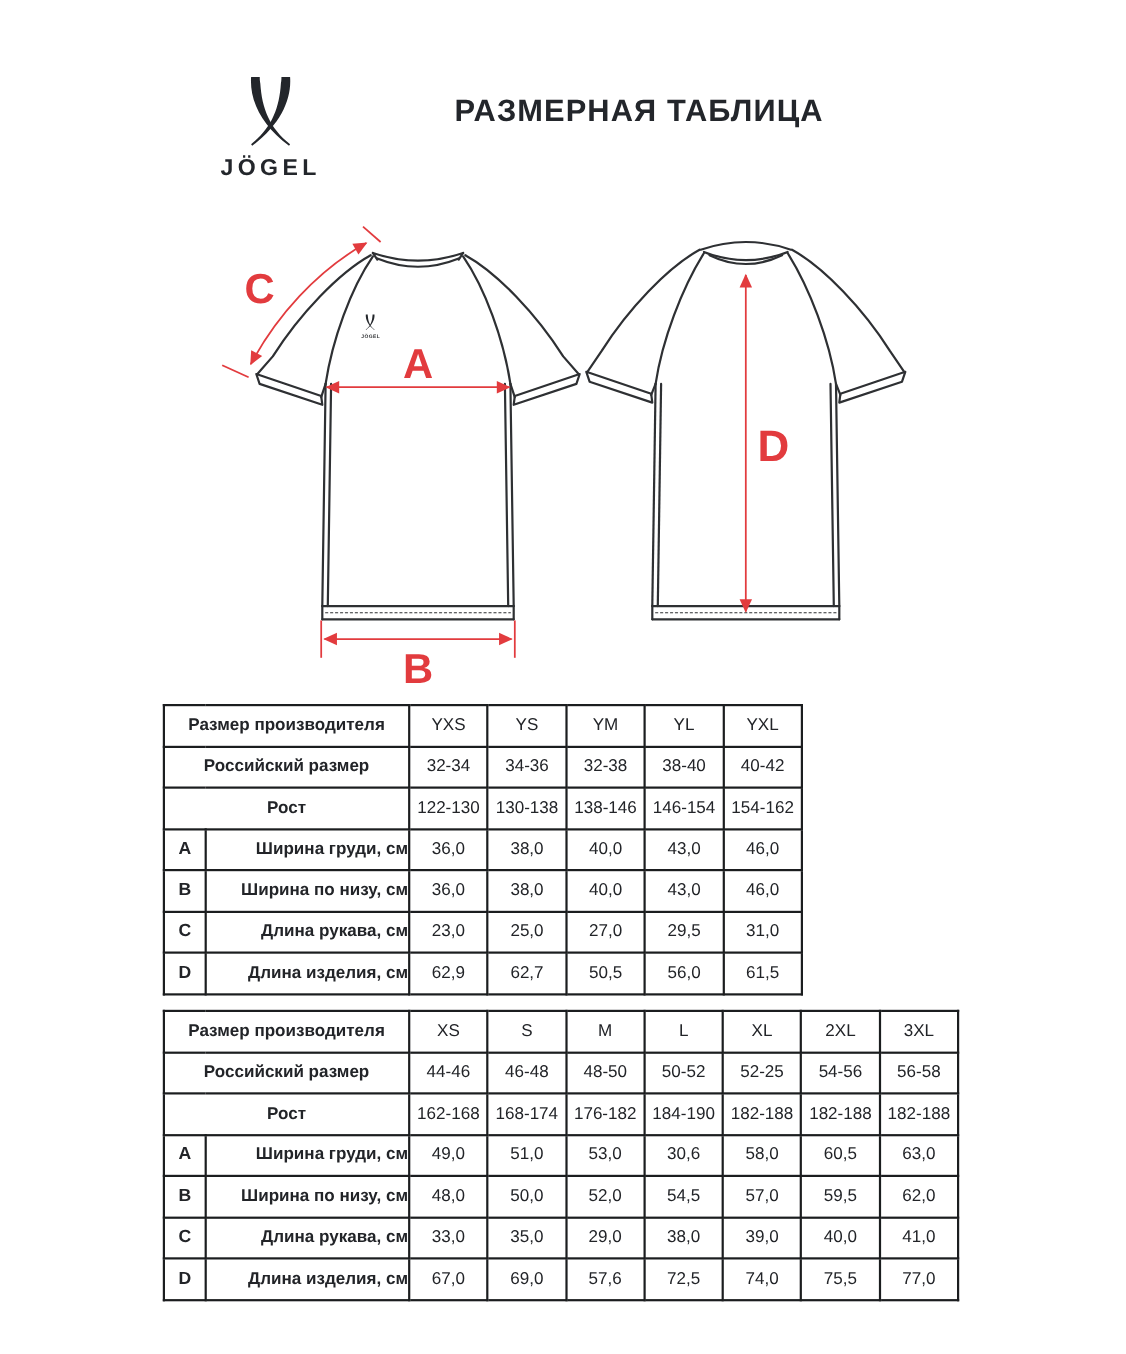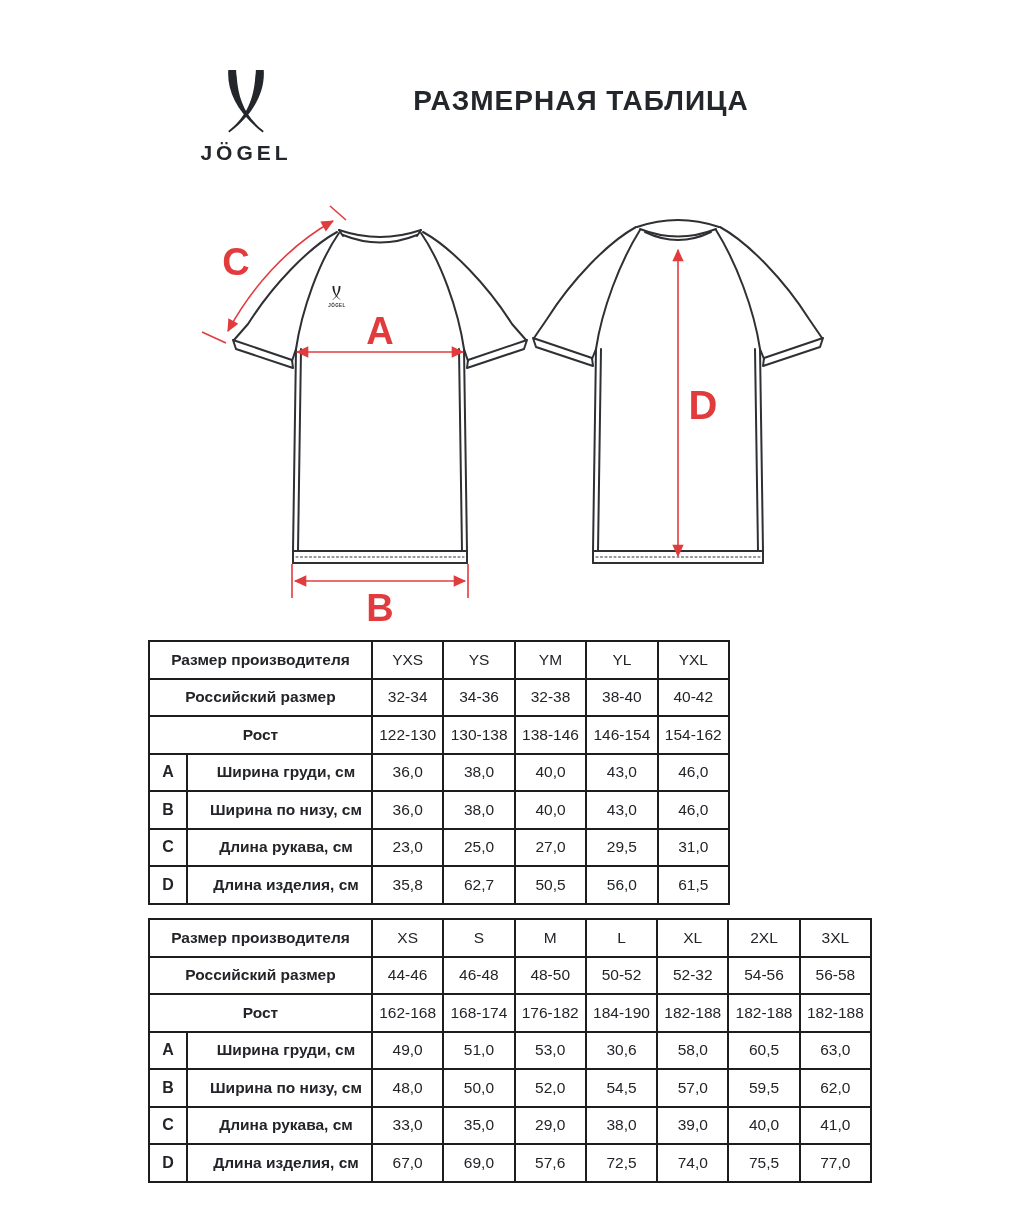--- a/index.html
+++ b/index.html
@@ -25,21 +25,21 @@
   .dim line, .dim path.arrow, .dim path.tick { fill:none; stroke:var(--accent); stroke-width:1.6; }
   .red-fill { fill:var(--accent); }
   .dim-letter { font-family:"Liberation Sans",sans-serif; font-weight:700; font-size:38px; fill:var(--accent); text-anchor:middle; }
   
   table.size { position:absolute; left:148px; border-collapse:collapse; table-layout:fixed; background:#fff; }
   table.t1 { top:640px; width:582px; }
   table.t2 { top:918px; width:724px; }
   table.size td { border:2px solid var(--border); height:35.5px; padding:0; text-align:center; vertical-align:middle; font-size:15.5px; color:#222428; overflow:hidden; white-space:nowrap; }
   table.size td.lbl { font-weight:700; }
   table.size td.ltr { font-weight:700; font-size:16px; }
-  table.size td.desc { text-align:center; padding-left:13px; font-weight:700; }
+  table.size td.desc { text-align:right; padding-left:13px; font-weight:700; }
   table.size td.val { font-weight:400; }
 </style>
 </head>
 <body>
 
 <div class="canvas">
 
   <div class="logo">
     <svg class="glyph" viewBox="0 0 100 130" aria-hidden="true">
       <defs>
@@ -190,21 +190,21 @@
           <td class="desc">Длина рукава, см</td>
           <td class="val">23,0</td>
           <td class="val">25,0</td>
           <td class="val">27,0</td>
           <td class="val">29,5</td>
           <td class="val">31,0</td>
         </tr>
         <tr>
           <td class="ltr">D</td>
           <td class="desc">Длина изделия, см</td>
-          <td class="val">35,8</td>
+          <td class="val">62,9</td>
           <td class="val">62,7</td>
           <td class="val">50,5</td>
           <td class="val">56,0</td>
           <td class="val">61,5</td>
         </tr>
       </tbody>
     </table>
   <table class="size t2">
       <colgroup>
         <col style="width: 38px;">
@@ -227,21 +227,21 @@
           <td class="val">XL</td>
           <td class="val">2XL</td>
           <td class="val">3XL</td>
         </tr>
         <tr>
           <td class="lbl" colspan="2">Российский размер</td>
           <td class="val">44-46</td>
           <td class="val">46-48</td>
           <td class="val">48-50</td>
           <td class="val">50-52</td>
-          <td class="val">52-32</td>
+          <td class="val">52-25</td>
           <td class="val">54-56</td>
           <td class="val">56-58</td>
         </tr>
         <tr>
           <td class="lbl" colspan="2">Рост</td>
           <td class="val">162-168</td>
           <td class="val">168-174</td>
           <td class="val">176-182</td>
           <td class="val">184-190</td>
           <td class="val">182-188</td>

